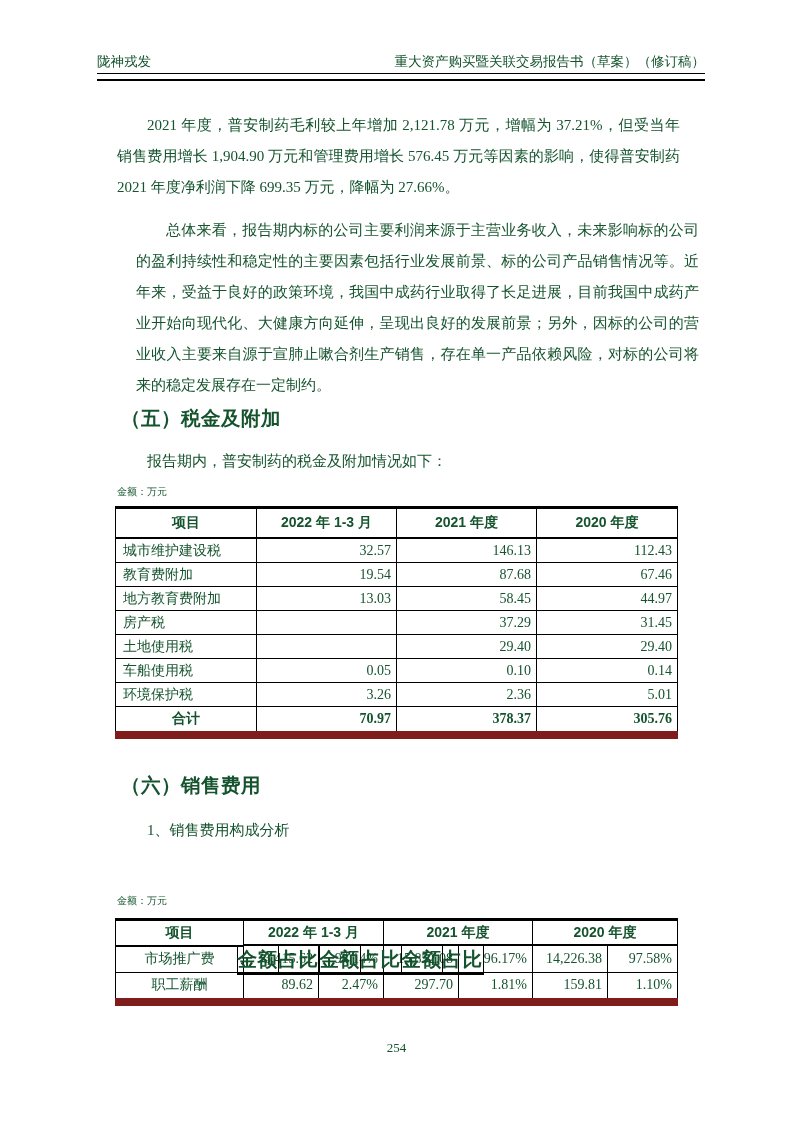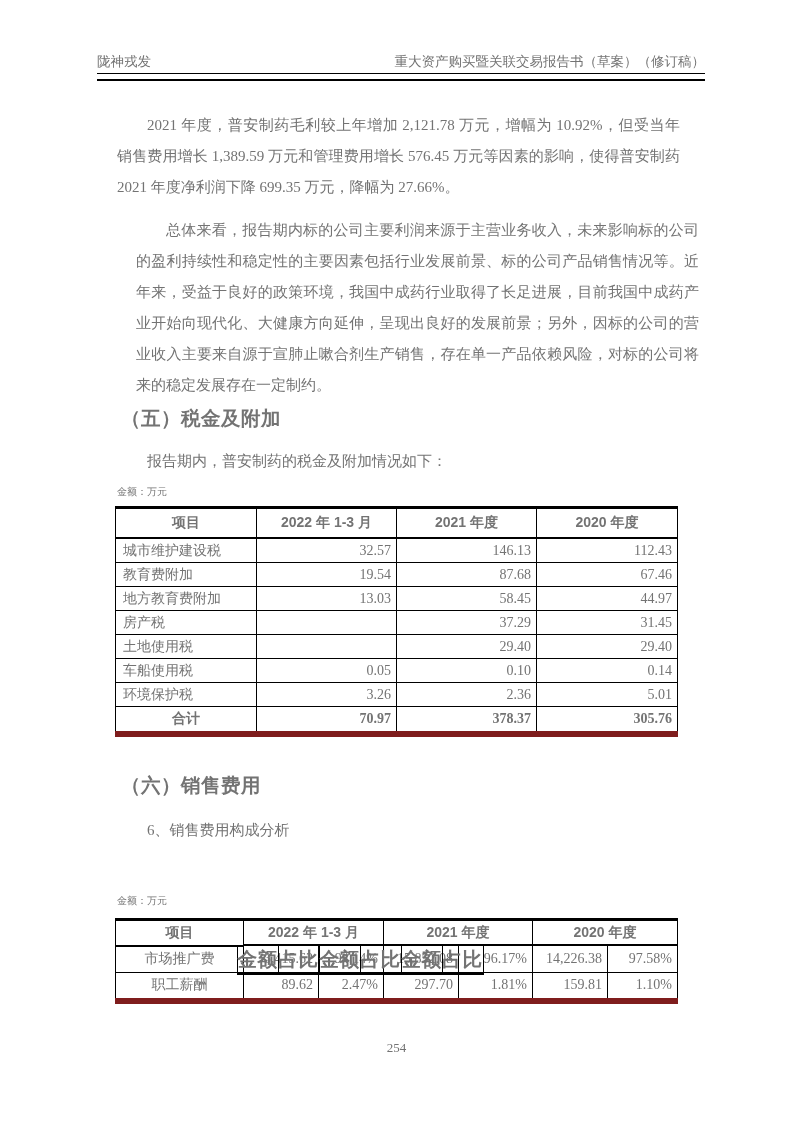--- a/index.html
+++ b/index.html
@@ -1,21 +1,21 @@
 <!DOCTYPE html>
 <html><head>
 <meta charset="utf-8">
 <style>
   html,body { margin:0; padding:0; background:#e8e8e8; }
   .page {
     position: relative;
     width: 793px; height: 1122px;
     margin: 0 auto;
     background: #ffffff;
-    color: #737373;
+    color: #14532d;
     font-family: "Liberation Serif", "DejaVu Serif", serif;
     overflow: hidden;
   }
   
   .hdr { position: absolute; left: 97px; top: 53px; width: 608px; }
   .hdr-row { display:flex; justify-content: space-between; align-items: baseline;
              font-size: 13.5px; line-height: 17px; }
   .hdr-rule-thin  { margin-top: 3px; height: 0; border-top: 1px solid #000; }
   .hdr-rule-thick { margin-top: 5px; height: 0; border-top: 2px solid #000; }
 
@@ -54,21 +54,21 @@
 
   
   table.tbl {
     position: absolute; left: 115px; width: 562px;
     border-collapse: collapse; table-layout: fixed;
     font-size: 14px;
   }
   #table1 { top: 506px; }
   #table2 { top: 918px; }
   .tbl th, .tbl td { border: 1px solid #000; vertical-align: middle; padding: 0; }
-  .tbl { border-top: 3px solid #000; border-bottom: 6px solid #7f1d1d; border-radius: 7px; }
+  .tbl { border-top: 3px solid #000; border-bottom: 8px solid #7f1d1d; border-radius: 7px; }
   .tbl thead th {
     font-family: "Liberation Sans", "DejaVu Sans", sans-serif;
     font-weight: 700; text-align: center;
   }
   #table1 thead th { border-bottom: 2px solid #000; height: 28px; }
   #table1 td { height: 23px; }
   #table2 tr.h1 th { height: 23px; }
   #table2 tr.h2 th { height: 19px; border-bottom: 2px solid #000; }
   #table2 th.item-h { border-bottom: 2px solid #000; }
   #table2 td { height: 25px; }
@@ -94,21 +94,21 @@
 
   <div class="hdr">
     <div class="hdr-row">
       <span>陇神戎发</span>
       <span>重大资产购买暨关联交易报告书（草案）（修订稿）</span>
     </div>
     <div class="hdr-rule-thin"></div>
     <div class="hdr-rule-thick"></div>
   </div>
 
-  <p class="para" id="para1">2021 年度，普安制药毛利较上年增加 2,121.78 万元，增幅为 10.92%，但受当年销售费用增长 1,389.59 万元和管理费用增长 576.45 万元等因素的影响，使得普安制药 2021 年度净利润下降 699.35 万元，降幅为 27.66%。</p>
+  <p class="para" id="para1">2021 年度，普安制药毛利较上年增加 2,121.78 万元，增幅为 37.21%，但受当年销售费用增长 1,904.90 万元和管理费用增长 576.45 万元等因素的影响，使得普安制药 2021 年度净利润下降 699.35 万元，降幅为 27.66%。</p>
   <p class="para" id="para2">总体来看，报告期内标的公司主要利润来源于主营业务收入，未来影响标的公司的盈利持续性和稳定性的主要因素包括行业发展前景、标的公司产品销售情况等。近年来，受益于良好的政策环境，我国中成药行业取得了长足进展，目前我国中成药产业开始向现代化、大健康方向延伸，呈现出良好的发展前景；另外，因标的公司的营业收入主要来自源于宣肺止嗽合剂生产销售，存在单一产品依赖风险，对标的公司将来的稳定发展存在一定制约。</p>
 
   <div class="h2" id="h-five">（五）税金及附加</div>
   <div class="lead" id="lead1">报告期内，普安制药的税金及附加情况如下：</div>
   <div class="unit" id="unit1">金额：万元</div>
 
   <table class="tbl" id="table1">
     <colgroup>
         <col style="width:141px">
         <col style="width:140px">
@@ -169,21 +169,21 @@
       <tr class="total">
         <td class="cntr">合计</td>
         <td class="num">70.97</td>
         <td class="num">378.37</td>
         <td class="num">305.76</td>
       </tr>
     </tbody>
   </table>
 
   <div class="h2" id="h-six">（六）销售费用</div>
-  <div class="lead" id="sub1">6、销售费用构成分析</div>
+  <div class="lead" id="sub1">1、销售费用构成分析</div>
   <div class="unit" id="unit2">金额：万元</div>
 
   <table class="tbl" id="table2">
     <colgroup>
         <col style="width:128px">
         <col style="width:75px">
         <col style="width:65px">
         <col style="width:75px">
         <col style="width:74px">
         <col style="width:75px">

